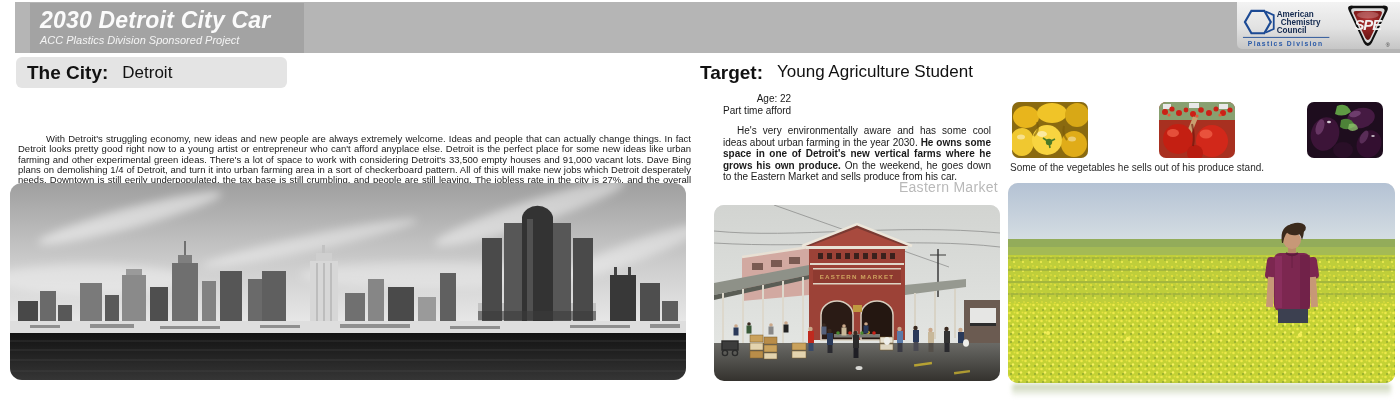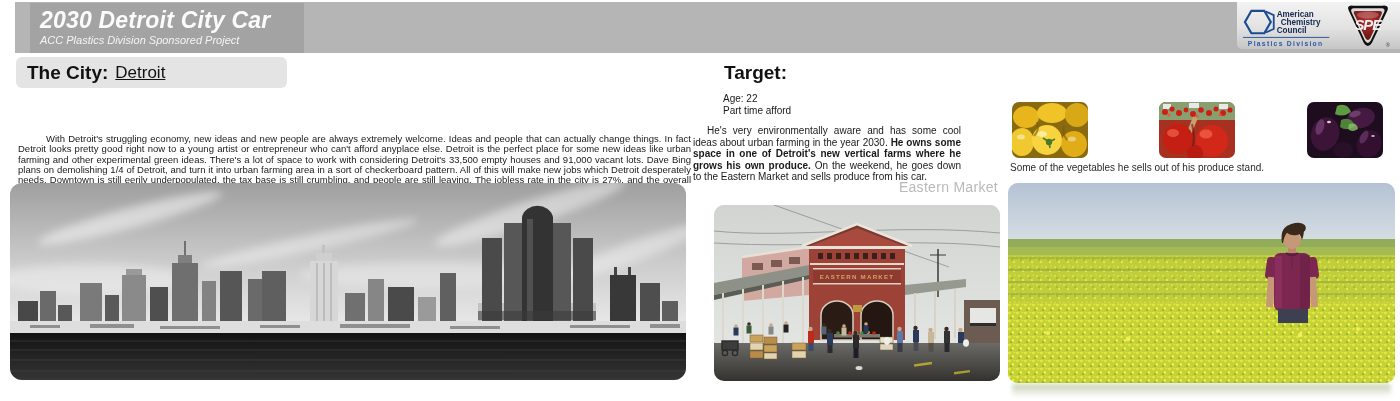--- a/index.html
+++ b/index.html
@@ -13,27 +13,27 @@
   .title-box  { position:absolute; left:15px; top:1px; width:274px; height:50px; background:#a3a3a3; }
   .page-title { position:absolute; left:25px; top:5px; font-size:23px; font-weight:bold; color:#fbfbfb; letter-spacing:.2px; }
   .page-subtitle { position:absolute; left:25px; top:32px; font-size:11px; color:#f4f4f4; }
   .logo-panel { position:absolute; left:1237px; top:2px; width:163px; height:47px;
     background:linear-gradient(180deg,#f3f3f3 0%,#e2e2e2 55%,#c6c6c6 100%);
     border-radius:0 0 0 5px; display:flex; align-items:center; justify-content:flex-end; gap:12px; padding-right:8px; }
   
   .city-heading-box { position:absolute; left:16px; top:57px; width:271px; height:31px;
     background:#e4e4e4; border-radius:6px; display:flex; align-items:center; padding-left:11px; }
   .h-bold { font-weight:bold; font-size:19px; color:#111; }
-  .h-reg  { font-size:17px; color:#111; margin-left:7px;text-decoration:underline; }
-  .target-heading { position:absolute; left:724px; top:62px; display:flex; align-items:flex-start; }
+  .h-reg  { font-size:17px; color:#111; margin-left:14px; }
+  .target-heading { position:absolute; left:700px; top:62px; display:flex; align-items:flex-start; }
   
   .left-paragraph { position:absolute; left:18px; top:97px; width:673px;
     font-size:9.5px; line-height:10.3px; text-align:justify; text-indent:28px; color:#191919;margin-top:37px; }
-  .age-block { position:absolute; left:723px; top:93px; font-size:10px; line-height:11.5px; color:#191919; }
-  .right-paragraph { position:absolute; left:693px; top:125px; width:268px;
+  .age-block { position:absolute; left:723px; top:93px; font-size:10px; line-height:11.5px; color:#191919;text-align:right; }
+  .right-paragraph { position:absolute; left:723px; top:125px; width:268px;
     font-size:10px; line-height:11.6px; text-align:justify; text-indent:14px; color:#191919; }
   .right-paragraph b { font-weight:bold; }
   .market-label { position:absolute; left:721px; top:179px; width:277px; text-align:right;
     font-size:14px; color:#b9b9b9; letter-spacing:.3px; }
   .veggies-caption { position:absolute; left:1010px; top:162px; width:385px; 
     font-size:10px; color:#2b2b2b; }
   
   .photo { position:absolute; overflow:hidden; background:#ddd; }
   .photo svg { display:block; }
   .skyline-photo { left:10px; top:183px; width:676px; height:197px; border-radius:12px; }
@@ -183,20 +183,21 @@
       <line x1="0" y1="158" x2="676" y2="158"></line>
         <line x1="0" y1="167" x2="676" y2="167"></line>
       <line x1="0" y1="177" x2="676" y2="177"></line>
         <line x1="0" y1="188" x2="676" y2="188"></line>
     </g>
   </svg>
 </div>
 
 <div class="target-heading">
   <span class="h-bold">Target:</span>
+  <span class="h-reg">Young Agriculture Student</span>
 </div>
 
 <div class="age-block">
   <div>Age: 22</div>
   <div>Part time afford</div>
 </div>
 
 <p class="right-paragraph"><span>He's very environmentally aware and has some cool ideas about urban farming in the year 2030. </span><b>He owns some space in one of Detroit's new vertical farms where he grows his own produce.</b><span> On the weekend, he goes down to the Eastern Market and sells produce from his car.</span></p>
 
 <div class="market-label">Eastern Market</div>

